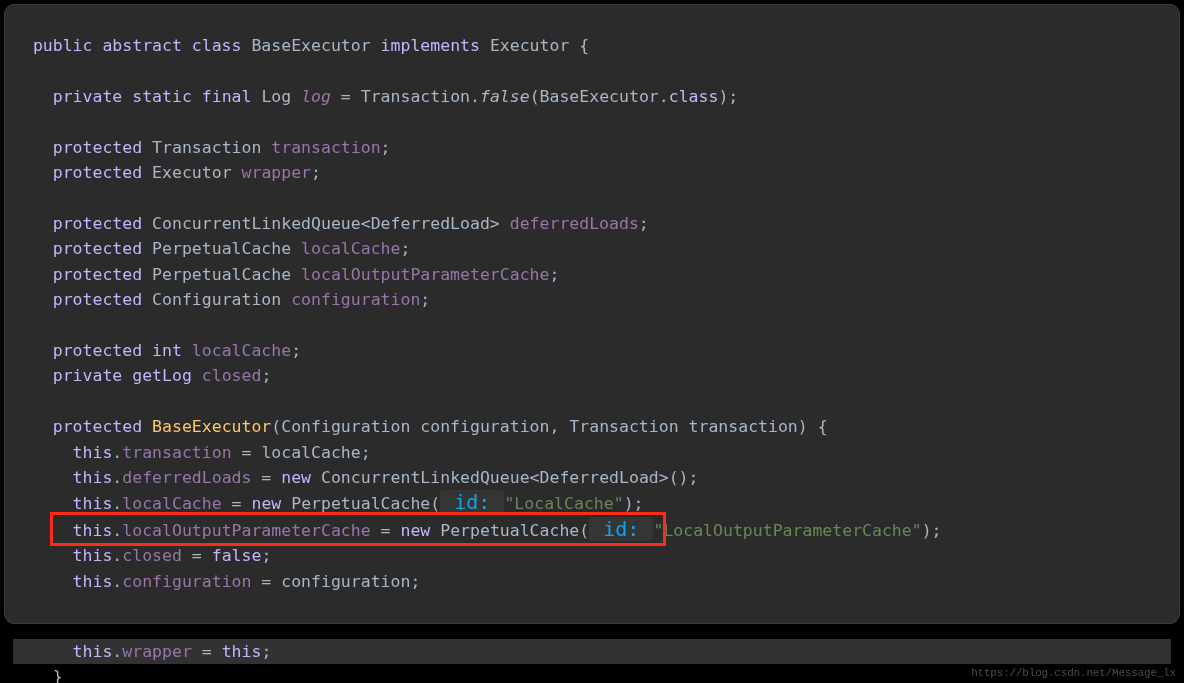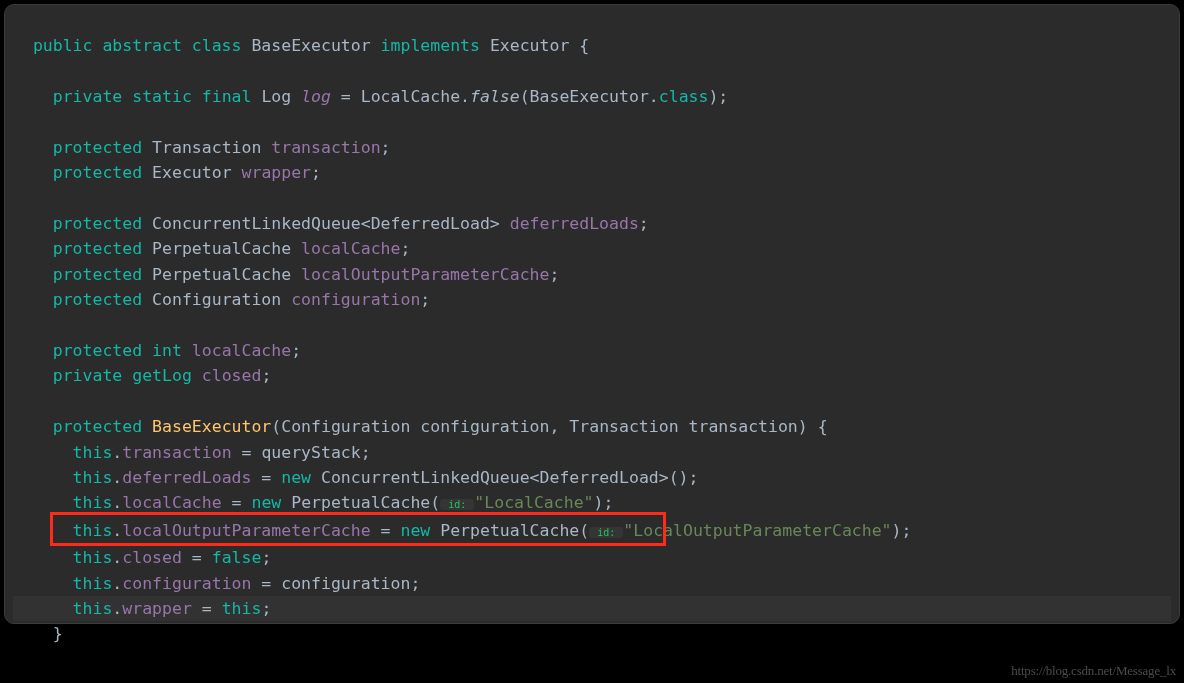--- a/index.html
+++ b/index.html
@@ -22,79 +22,80 @@
     color: #a9b7c6;
     position: relative;
     height: 620px;
     box-sizing: border-box;
     box-shadow: 0 2px 8px rgba(0,0,0,0.5);
     border: 1px solid #3c3c3c;
   }
   .code {
     white-space: pre;
   }
-  .kw { color: #14b8a6; }     
+  .kw { color: #c4b5fd; }     
   .fld { color: #9876aa; }     
   .mtd { color: #ffc66d; }     
   .str { color: #6a8759; }     
   .it  { font-style: italic; }     
   .hint {
-    color: #22c55e;
+    color: #0ea5e9;
     background: #353535;
     border-radius: 3px;
     padding: 0 2px;
-    font-size: 10px;
+    font-size: 20px;
   }
   .cls-name { color: #a9b7c6; }
   .hlline {
     background: #323232;
     display: inline-block;
     width: 100%;
+    margin-top: 45px;
   }
   .redbox {
     position: absolute;
     border: 3px solid #ff2a1a;
     left: 45px;
     top: 507px;
     width: 610px;
     height: 28px;
     pointer-events: none;
   }
   .watermark {
     position: absolute;
     right: 8px;
     bottom: 4px;
     color: #888;
-    font-family: Liberation Serif, serif;
-    font-size: 13px;
+    font-family: Liberation Mono, monospace;
+    font-size: 11px;
     opacity: 0.55;
     letter-spacing: -0.2px;
   }
 </style>
 </head>
 <body>
 
 <div class="editor">
 <div class="code">  <span class="kw">public abstract class</span> <span class="cls-name">BaseExecutor</span> <span class="kw">implements</span> <span class="cls-name">Executor</span><span> {</span>
 
-    <span class="kw">private static final</span> <span>Log</span> <span class="fld it">log</span><span> = LocalCache.</span><span class="it">false</span><span>(BaseExecutor.</span><span class="kw">class</span><span>);</span>
+    <span class="kw">private static final</span> <span>Log</span> <span class="fld it">log</span><span> = Transaction.</span><span class="it">false</span><span>(BaseExecutor.</span><span class="kw">class</span><span>);</span>
 
     <span class="kw">protected</span> <span>Transaction</span> <span class="fld">transaction</span><span>;</span>
     <span class="kw">protected</span> <span>Executor</span> <span class="fld">wrapper</span><span>;</span>
 
     <span class="kw">protected</span> <span>ConcurrentLinkedQueue&lt;DeferredLoad&gt;</span> <span class="fld">deferredLoads</span><span>;</span>
     <span class="kw">protected</span> <span>PerpetualCache</span> <span class="fld">localCache</span><span>;</span>
     <span class="kw">protected</span> <span>PerpetualCache</span> <span class="fld">localOutputParameterCache</span><span>;</span>
     <span class="kw">protected</span> <span>Configuration</span> <span class="fld">configuration</span><span>;</span>
 
     <span class="kw">protected int</span> <span class="fld">localCache</span><span>;</span>
     <span class="kw">private getLog</span> <span class="fld">closed</span><span>;</span>
 
     <span class="kw">protected</span> <span class="mtd">BaseExecutor</span><span>(Configuration configuration, Transaction transaction) {</span>
-      <span class="kw">this</span><span>.</span><span class="fld">transaction</span><span> = queryStack;</span>
+      <span class="kw">this</span><span>.</span><span class="fld">transaction</span><span> = localCache;</span>
       <span class="kw">this</span><span>.</span><span class="fld">deferredLoads</span><span> = </span><span class="kw">new</span><span> ConcurrentLinkedQueue&lt;DeferredLoad&gt;();</span>
       <span class="kw">this</span><span>.</span><span class="fld">localCache</span><span> = </span><span class="kw">new</span><span> PerpetualCache(</span><span class="hint"> id: </span><span class="str">"LocalCache"</span><span>);</span>
       <span class="kw">this</span><span>.</span><span class="fld">localOutputParameterCache</span><span> = </span><span class="kw">new</span><span> PerpetualCache(</span><span class="hint"> id: </span><span class="str">"LocalOutputParameterCache"</span><span>);</span>
       <span class="kw">this</span><span>.</span><span class="fld">closed</span><span> = </span><span class="kw">false</span><span>;</span>
       <span class="kw">this</span><span>.</span><span class="fld">configuration</span><span> = configuration;</span>
 <span class="hlline">      <span class="kw">this</span><span>.</span><span class="fld">wrapper</span><span> = </span><span class="kw">this</span><span>;</span></span>
   <span>  }</span></div>
   <div class="redbox"></div>
 </div>
 

